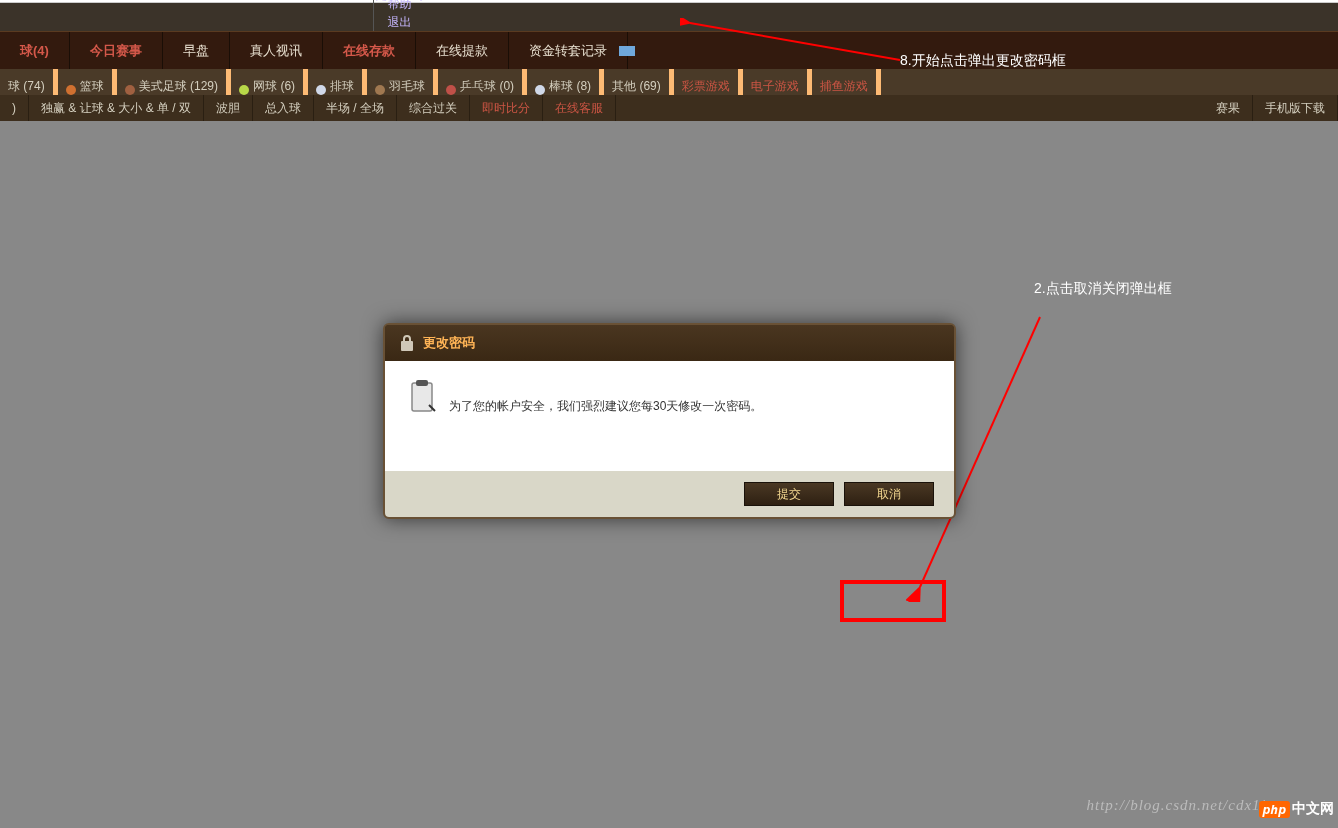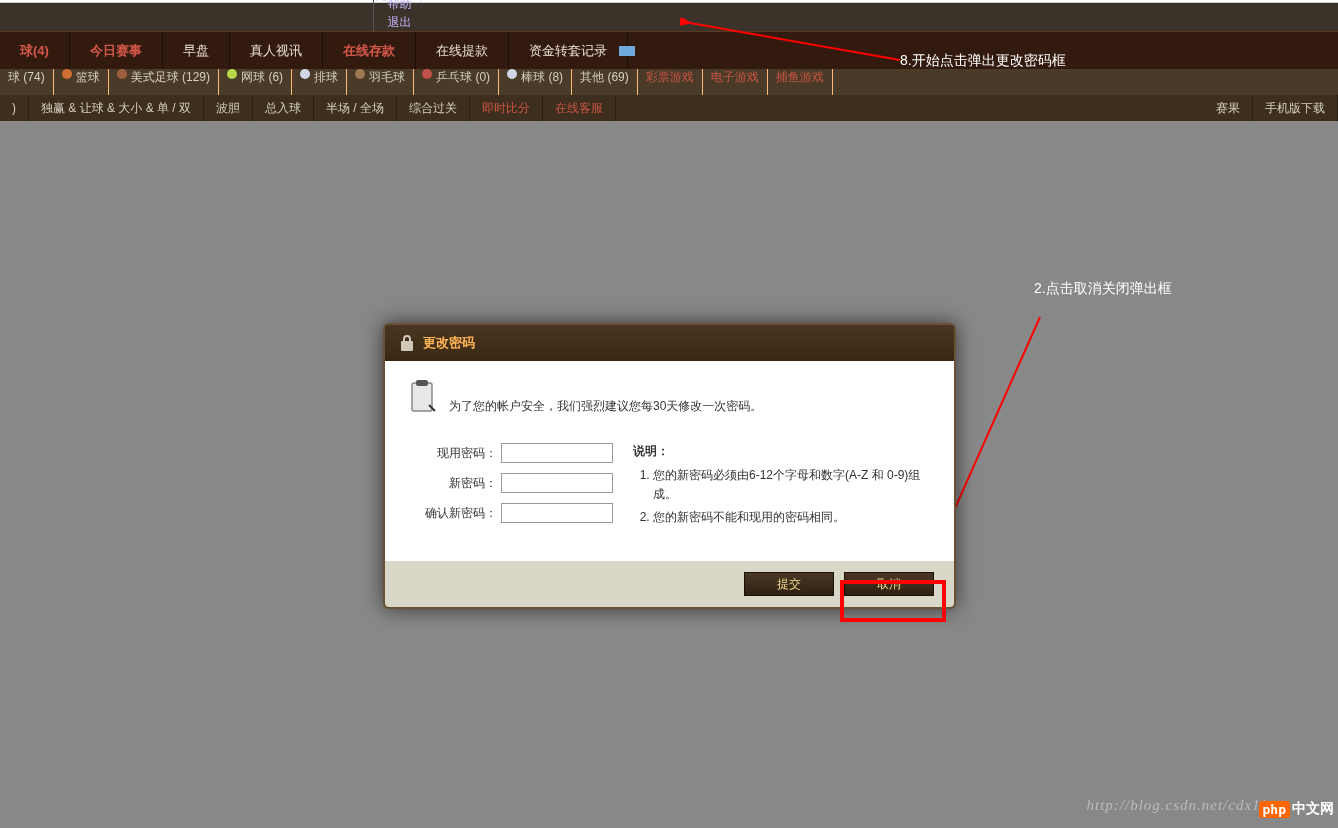--- a/index.html
+++ b/index.html
@@ -14,21 +14,21 @@
 .top-menu .dropdown-arrow { font-size: 9px; }
 .top-menu .item { padding: 0 14px; border-left: 1px solid #555; cursor: pointer; height: 18px; line-height: 18px; }
 .top-menu .highlighted { border: 3px solid #ff0000; padding: 3px 12px; margin: -3px -3px; }
 
 .nav-bar { position: absolute; top: 31px; left: 0; right: 0; height: 38px; background: #331a0e; border-top: 1px solid #5a3a20; display: flex; align-items: center; font-size: 13px; }
 .nav-bar .nav-item { padding: 0 20px; text-align: center; color: #e8e0d0; border-right: 1px solid #1a0e06; height: 100%; display: flex; align-items: center; cursor: pointer; position: relative; }
 .nav-bar .nav-item.red { color: #d4584a; font-weight: bold; }
 .nav-bar .nav-item.active-tab::after { content: ""; position: absolute; right: -8px; width: 16px; height: 10px; background: #6fa8dc; }
 
 .sports-bar { position: absolute; top: 69px; left: 0; right: 0; height: 26px; background: #4a3a28; display: flex; align-items: center; font-size: 12px; color: #d4cfbf; padding-left: 0; }
-.sports-bar .sp-item { padding: 0 8px; border-right: 1px solid #fdba74; display: flex; align-items: flex-start; gap: 4px; height: 100%; cursor: pointer; }
+.sports-bar .sp-item { padding: 0 8px; border-right: 5px solid #fdba74; display: flex; align-items: flex-end; gap: 4px; height: 100%; cursor: pointer; }
 .sports-bar .sp-icon { width: 10px; height: 10px; border-radius: 50%; display: inline-block; }
 .sports-bar .red-text { color: #cc5544; }
 
 .sub-bar { position: absolute; top: 95px; left: 0; right: 0; height: 26px; background: #3d2e1d; display: flex; align-items: center; font-size: 12px; color: #d4cfbf; }
 .sub-bar .sb-item { padding: 0 12px; border-right: 1px solid #2a1f12; height: 100%; display: flex; align-items: center; cursor: pointer; }
 .sub-bar .red-txt { color: #cc5544; }
 .sub-bar .spacer { flex: 1; }
 
 .content { position: absolute; top: 121px; left: 0; right: 0; bottom: 0; background: #888888; }
 
@@ -54,21 +54,21 @@
 .form-right { padding-top: 0; }
 .form-right .inst-title { font-weight: bold; margin-bottom: 6px; }
 .form-right ol { list-style: decimal; padding-left: 20px; }
 .form-right li { margin-bottom: 4px; line-height: 1.6; }
 .dialog-footer { background: #d9d7c8; height: 46px; display: flex; justify-content: flex-end; align-items: center; padding-right: 20px; gap: 10px; }
 .dlg-btn { width: 90px; height: 24px; background: linear-gradient(#4a3824, #2e2012); border: 1px solid #1a120a; color: #f4d890; font-size: 12px; cursor: pointer; }
 .cancel-highlight { position: absolute; border: 4px solid #ff0000; top: 580px; left: 840px; width: 106px; height: 42px; pointer-events: none; }
 
 .footer-url { position: absolute; bottom: 14px; right: 70px; color: #bbb; font-size: 15px; font-style: italic; font-family: "Times New Roman", serif; letter-spacing: 1px;}
 .footer-logo { position: absolute; bottom: 10px; right: 4px; display: flex; align-items: center; gap: 2px; }
-.php-badge { background: #ff6600; color: #fff; font-family: monospace; font-weight: bold; padding: 1px 4px; border-radius: 3px; font-size: 13px; }
+.php-badge { background: #ff6600; color: #fff; font-family: monospace; font-weight: bold; font-style: italic; padding: 1px 4px; border-radius: 3px; font-size: 13px; }
 .cn-text { color: #fff; font-size: 14px; font-weight: bold; }
 </style>
 </head>
 <body>
 
 <div class="top-bar"></div>
 
 <div class="top-menu">
   <div class="lang">
     <span class="flag"></span>
@@ -186,43 +186,20 @@
     <div class="dialog-notice">
       <span class="clipboard-icon">
         <svg viewBox="0 0 30 36">
             <rect x="5" y="4" width="20" height="28" rx="2" fill="#e8e8e8" stroke="#888" stroke-width="1.5"></rect>
             <rect x="9" y="1" width="12" height="6" rx="2" fill="#555"></rect>
             <line x1="22" y1="26" x2="28" y2="32" stroke="#333" stroke-width="2"></line>
           </svg>
       </span>
       <span>为了您的帐户安全，我们强烈建议您每30天修改一次密码。</span>
     </div>
-    <div class="form-area">
-      <div class="form-left">
-        <div class="form-row">
-          <label>现用密码：</label>
-          <input type="password" style="">
-        </div>
-        <div class="form-row">
-          <label>新密码：</label>
-          <input type="password" style="">
-        </div>
-        <div class="form-row">
-          <label>确认新密码：</label>
-          <input type="password" style="">
-        </div>
-      </div>
-      <div class="form-right">
-        <div class="inst-title">说明：</div>
-        <ol>
-          <li>您的新密码必须由6-12个字母和数字(A-Z 和 0-9)组成。</li>
-          <li>您的新密码不能和现用的密码相同。</li>
-        </ol>
-      </div>
-    </div>
   </div>
   <div class="dialog-footer">
     <button class="dlg-btn">提交</button>
     <button class="dlg-btn">取消</button>
   </div>
 </div>
 
 <div class="cancel-highlight"></div>
 
 <div class="footer-url">http://blog.csdn.net/cdx11</div>

